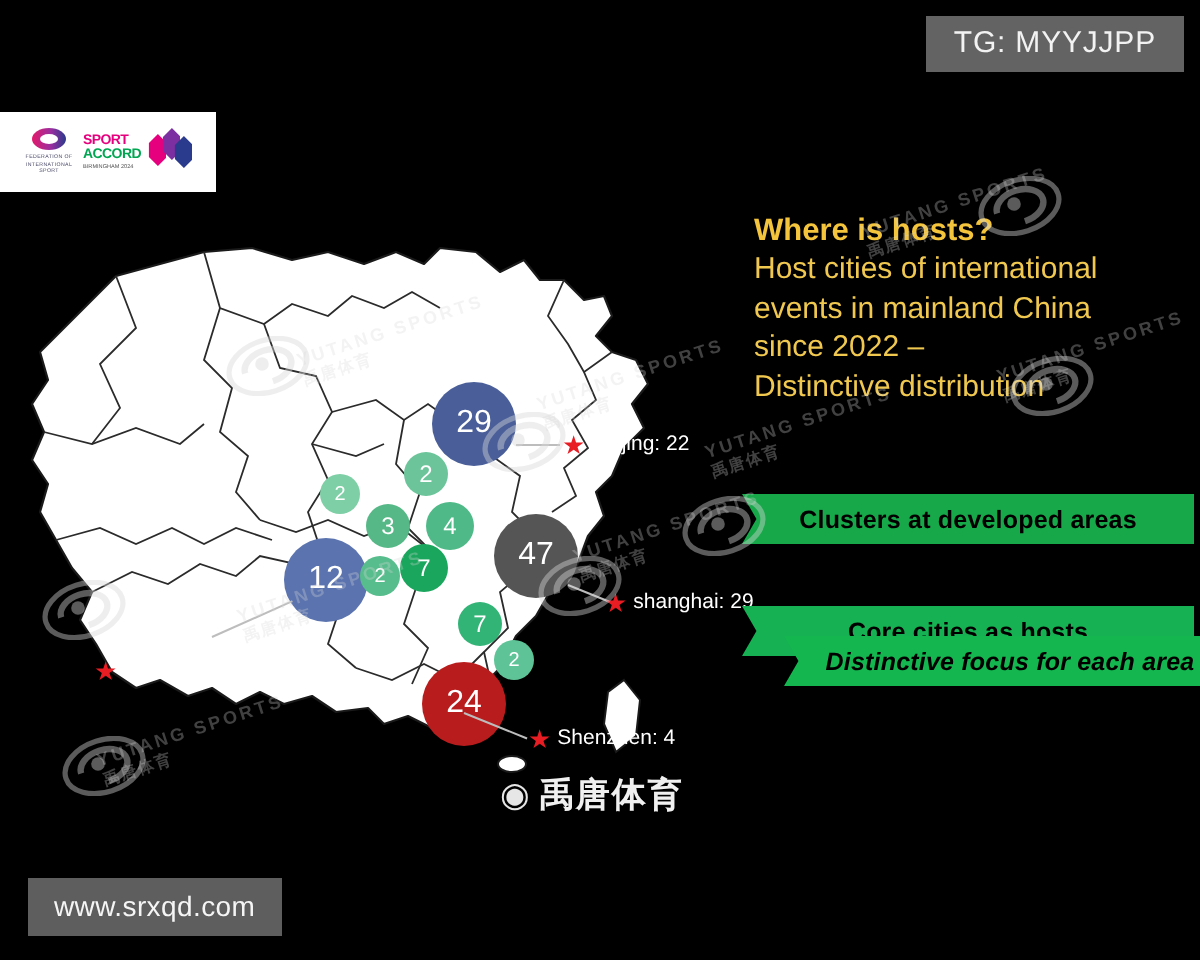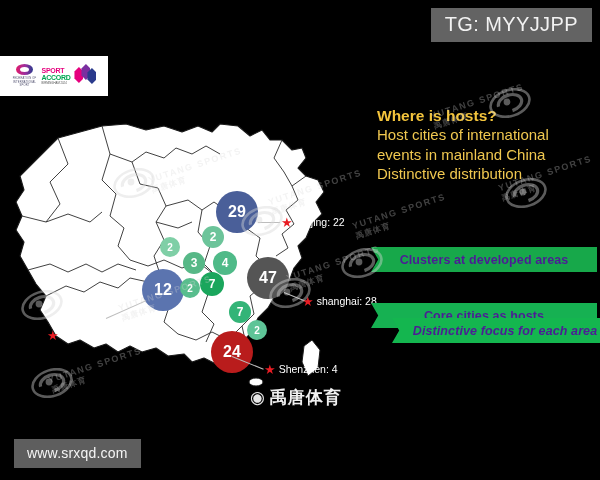--- a/index.html
+++ b/index.html
@@ -20,47 +20,47 @@
   .logo-b .l1{font-size:7px;font-weight:bold;color:#e6007e;line-height:7px;letter-spacing:-.3px;}
   .logo-b .l2{font-size:7px;font-weight:bold;color:#00a651;line-height:7px;letter-spacing:-.3px;}
   .logo-b .l3{font-size:2.8px;color:#555;line-height:3.4px;margin-top:1px;}
   .logo-c{width:22px;height:24px;position:relative;}
   .hx{position:absolute;width:9px;height:16px;}
   .hx i{display:block;width:100%;height:100%;
         clip-path:polygon(50% 0,100% 28%,100% 72%,50% 100%,0 72%,0 28%);}
 
   
   .tg-badge{position:absolute;right:8px;top:8px;background:#636363;color:#f2f2f2;
-            font-size:20px;padding:5px 14px 6px;letter-spacing:.4px;}
+            font-size:15px;padding:5px 14px 6px;letter-spacing:.4px;}
 
   
   .url-badge{position:absolute;left:14px;bottom:12px;background:#5e5e5e;color:#f5f5f5;
              font-size:14px;padding:6px 13px 7px;letter-spacing:.2px;}
 
   
   .headline{position:absolute;left:377px;top:106px;width:215px;}
   .headline .hl{color:#f3c43c;font-size:15.5px;font-weight:bold;line-height:19px;
                 display:block;}
   .headline .sub{color:#f0c850;font-size:15px;line-height:19.5px;display:block;font-weight:normal;}
 
   
   .banner{position:absolute;height:25px;display:flex;align-items:center;justify-content:center;
-          color:#4c1d95;font-size:12.5px;font-weight:bold;letter-spacing:.1px;
+          color:#000000;font-size:12.5px;font-weight:bold;letter-spacing:.1px;
           clip-path:polygon(0 0,100% 0,100% 100%,0 100%,3.2% 50%);}
   .b1{left:371px;top:247px;width:226px;background:#17a84a;}
   .b2{left:371px;top:283px;width:226px;background:#16b152;margin-top:20px;}
   .b3{left:392px;top:318px;width:226px;background:#14b64f;font-style:italic;}
 
   
   .map{position:absolute;left:6px;top:96px;width:380px;height:310px;}
   .map svg{display:block;width:100%;height:100%;}
 
   
   .bub{position:absolute;border-radius:50%;display:flex;align-items:center;justify-content:center;
-       color:#fff;font-weight:bold;transform:translate(-50%,-50%);}
+       color:#fff;font-weight:normal;transform:translate(-50%,-50%);}
   .bub.lg{font-size:16px;}
   .bub.md{font-size:12px;}
   .bub.sm{font-size:10px;}
 
   
   .pin{position:absolute;display:flex;align-items:center;gap:3px;transform:translateY(-50%);}
   .pin .star{color:#e81c23;font-size:13px;line-height:11px;}
   .pin .lbl{color:#fff;font-size:10.5px;white-space:nowrap;}
   .leader{position:absolute;height:1px;background:#bdbdbd;transform-origin:0 50%;}
 
@@ -166,21 +166,21 @@
   <div class="leader" style="left:106px;top:318px;width:44px;transform:rotate(-24deg);"></div>
   <div class="leader" style="left:232px;top:356px;width:34px;transform:rotate(22deg);"></div>
 
   <div id="pin-layer">
       <div class="pin" style="left: 281px; top: 222px;">
         <span class="star" style="color: rgb(232, 28, 35);">★</span>
         <span class="lbl">Beijing: 22</span>
       </div>
       <div class="pin" style="left: 302px; top: 301px;">
         <span class="star" style="color: rgb(232, 28, 35);">★</span>
-        <span class="lbl">shanghai: 28</span>
+        <span class="lbl">shanghai: 29</span>
       </div>
       <div class="pin" style="left: 47px; top: 335px;">
         <span class="star" style="color: rgb(232, 28, 35);">★</span>
         <span class="lbl">Chengdu: 4</span>
       </div>
       <div class="pin" style="left: 264px; top: 369px;">
         <span class="star" style="color: rgb(232, 28, 35);">★</span>
         <span class="lbl">Shenzhen: 4</span>
       </div>
     </div>
@@ -208,20 +208,21 @@
         </span>
     </div>
   </div>
 
   <div class="tg-badge">TG: MYYJJPP</div>
 
   <div class="headline">
     <span class="hl">Where is hosts?</span>
     <span class="sub">Host cities of international</span>
     <span class="sub">events in mainland China</span>
+    <span class="sub">since 2022 –</span>
     <span class="sub">Distinctive distribution</span>
   </div>
 
   <div class="banner b1">Clusters at developed areas</div>
   <div class="banner b2">Core cities as hosts</div>
   <div class="banner b3">Distinctive focus for each area</div>
 
   <div class="weibo">
     <span class="wb">◉</span>
     <span class="wtxt">禹唐体育</span>

